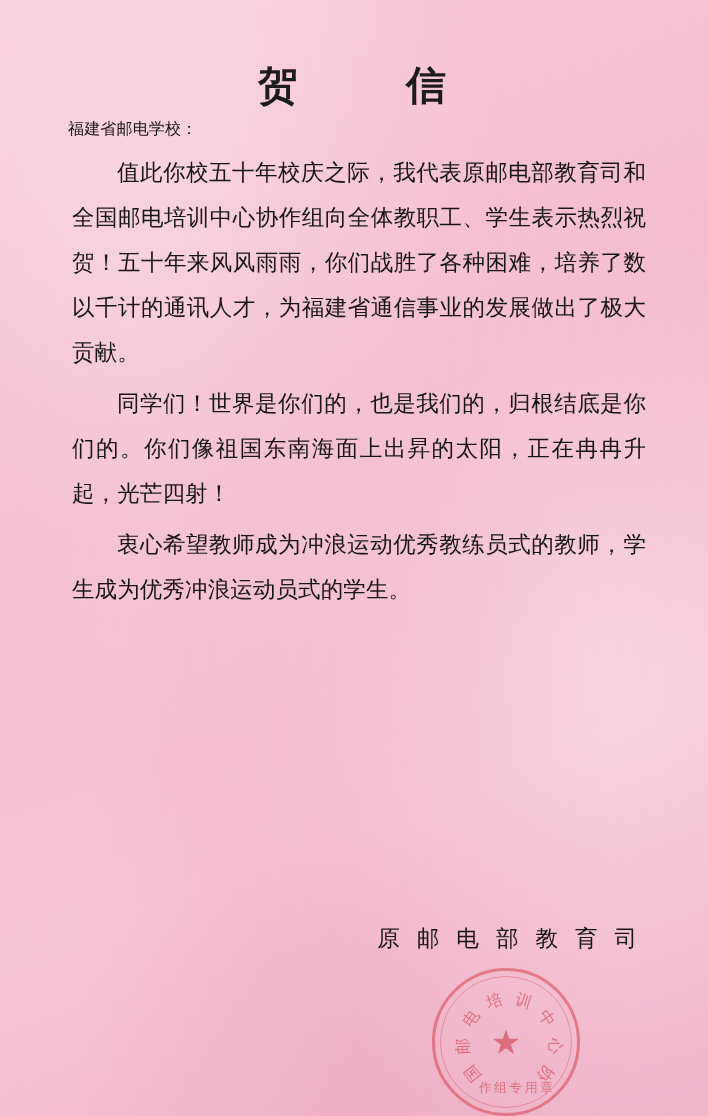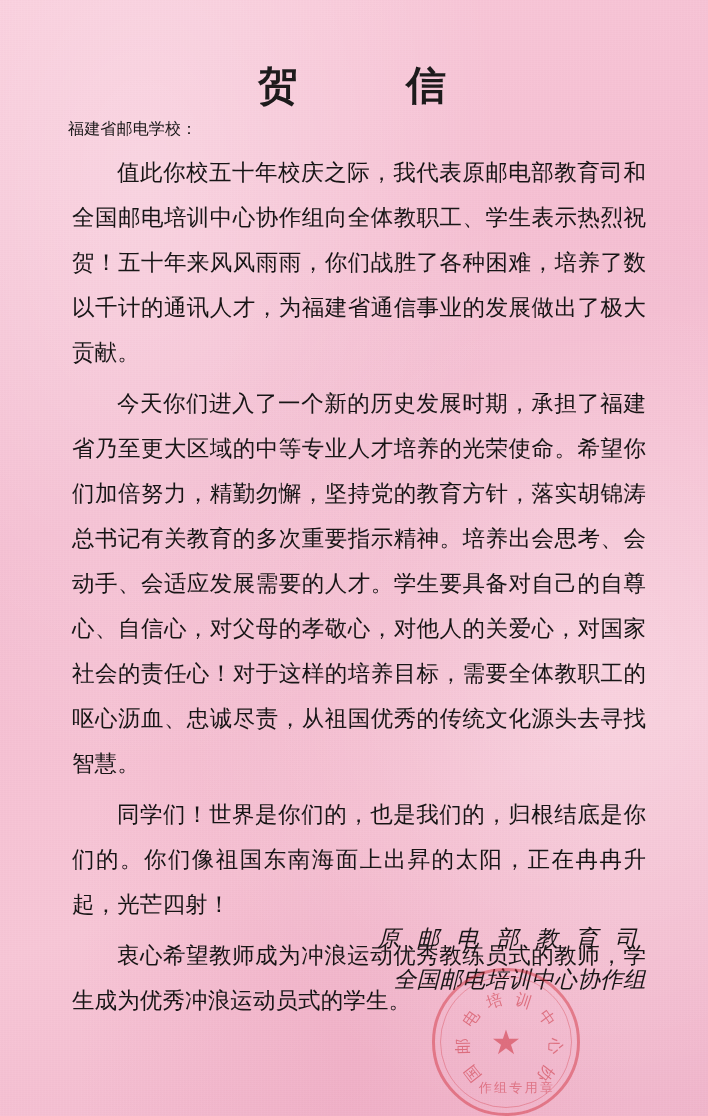--- a/index.html
+++ b/index.html
@@ -73,21 +73,20 @@
   }
   .signature {
     position: absolute;
     right: 62px;
     top: 918px;
     width: 320px;
     text-align: right;
     font-size: 22.5px;
     line-height: 41px;
     color: #171516;
-    font-style: italic;
   }
   .sig-line-1 {
     letter-spacing: 0.22em;
     padding-right: 4px;
   }
   .sig-line-2 {
     letter-spacing: 0.02em;
   }
   .sig-date {
     letter-spacing: 0.03em;
@@ -153,28 +152,26 @@
 <div class="page">
   <div class="grain"></div>
 
   <div class="title">
     <span>贺</span><span class="gap"></span><span>信</span>
   </div>
 
   <div class="body-area">
     <div class="salutation">福建省邮电学校：</div>
     <p class="para">值此你校五十年校庆之际，我代表原邮电部教育司和全国邮电培训中心协作组向全体教职工、学生表示热烈祝贺！五十年来风风雨雨，你们战胜了各种困难，培养了数以千计的通讯人才，为福建省通信事业的发展做出了极大贡献。</p>
-    <p class="para">今天你们进入了一个新的历史发展时期，承担了福建省乃至更大区域的中等专业人才培养的光荣使命。希望你们加倍努力，精勤勿懈，坚持党的教育方针，落实胡锦涛总书记有关教育的多次重要指示精神。培养出会思考、会动手、会适应发展需要的人才。学生要具备对自己的自尊心、自信心，对父母的孝敬心，对他人的关爱心，对国家社会的责任心！对于这样的培养目标，需要全体教职工的呕心沥血、忠诚尽责，从祖国优秀的传统文化源头去寻找智慧。</p>
     <p class="para">同学们！世界是你们的，也是我们的，归根结底是你们的。你们像祖国东南海面上出昇的太阳，正在冉冉升起，光芒四射！</p>
     <p class="para">衷心希望教师成为冲浪运动优秀教练员式的教师，学生成为优秀冲浪运动员式的学生。</p>
   </div>
 
   <div class="signature">
     <div class="sig-line-1">原 邮 电 部 教 育 司</div>
-    <div class="sig-line-2">全国邮电培训中心协作组</div>
   </div>
 
   <div class="seal">
     <div class="ring2"></div>
     <div class="seal-text" id="seal-arc">
         <span style="transform: rotate(-128deg) translate(-8px, -56px) rotate(0deg);">国</span>
         <span style="transform: rotate(-91.4286deg) translate(-8px, -56px) rotate(0deg);">邮</span>
         <span style="transform: rotate(-54.8571deg) translate(-8px, -56px) rotate(0deg);">电</span>
         <span style="transform: rotate(-18.2857deg) translate(-8px, -56px) rotate(0deg);">培</span>
         <span style="transform: rotate(18.2857deg) translate(-8px, -56px) rotate(0deg);">训</span>

